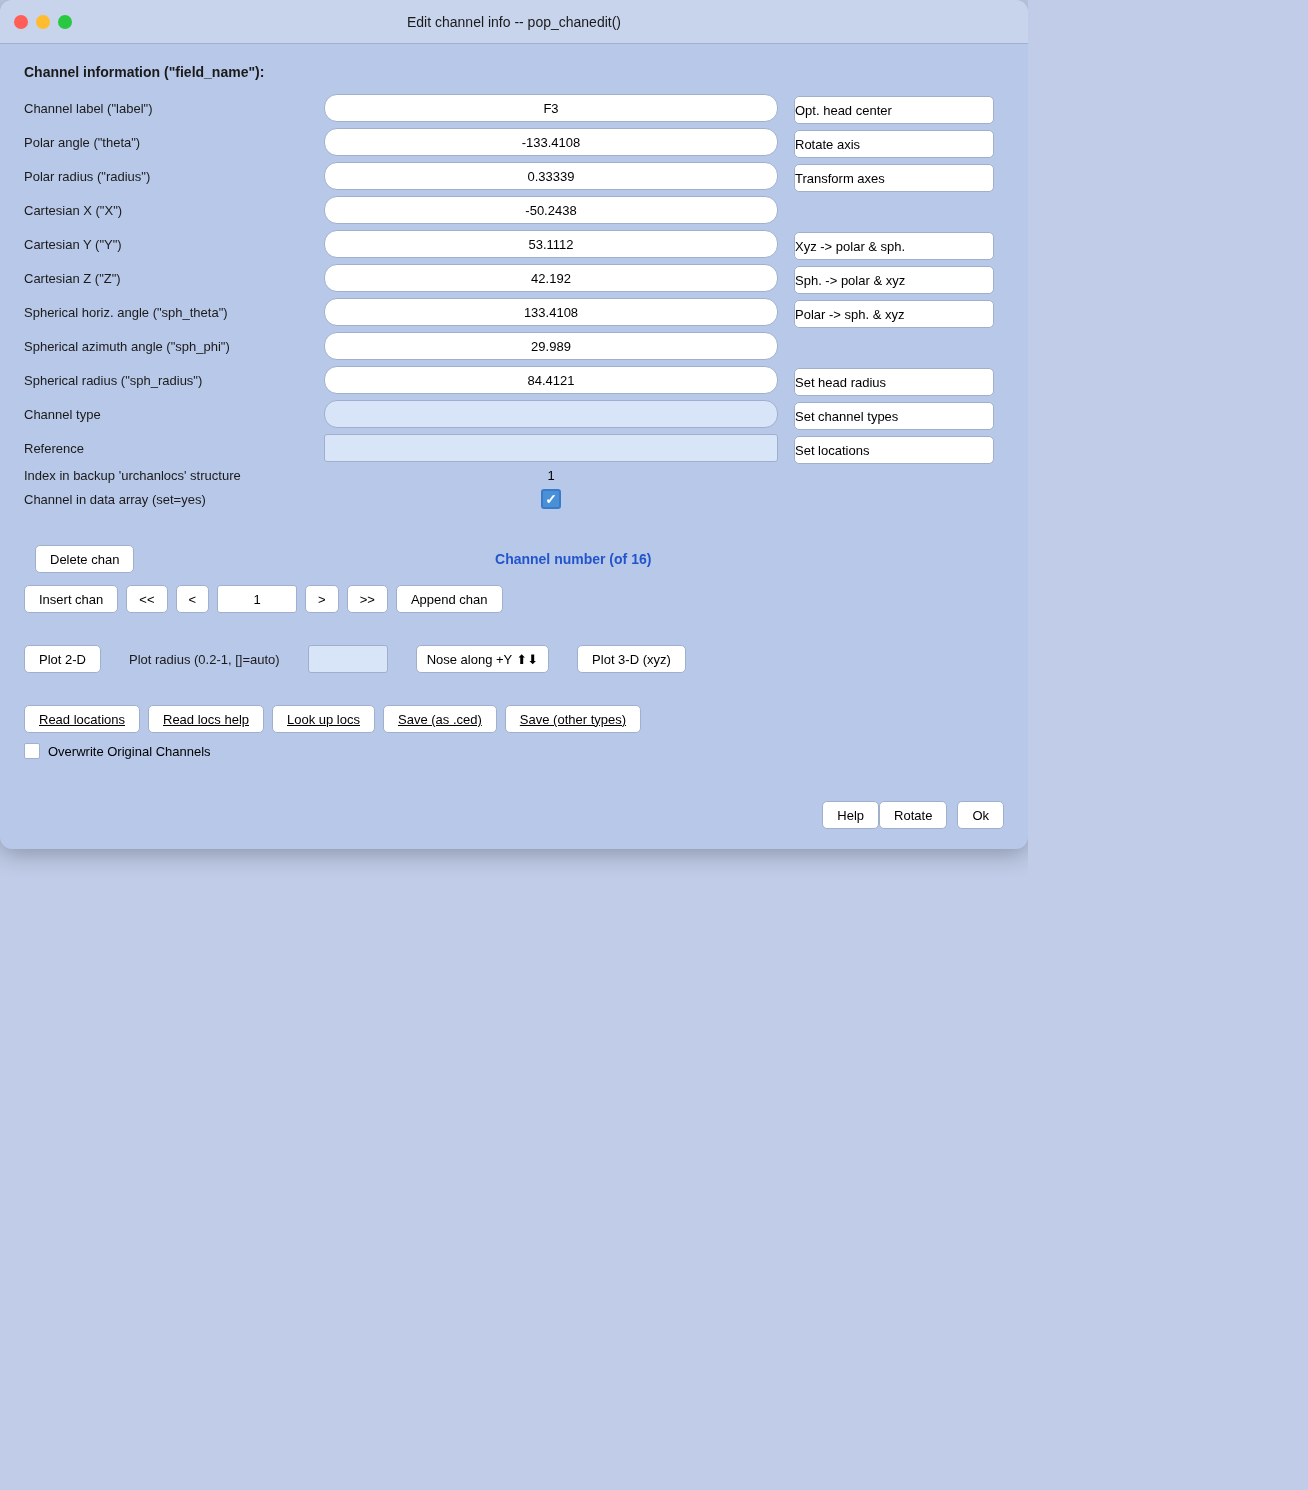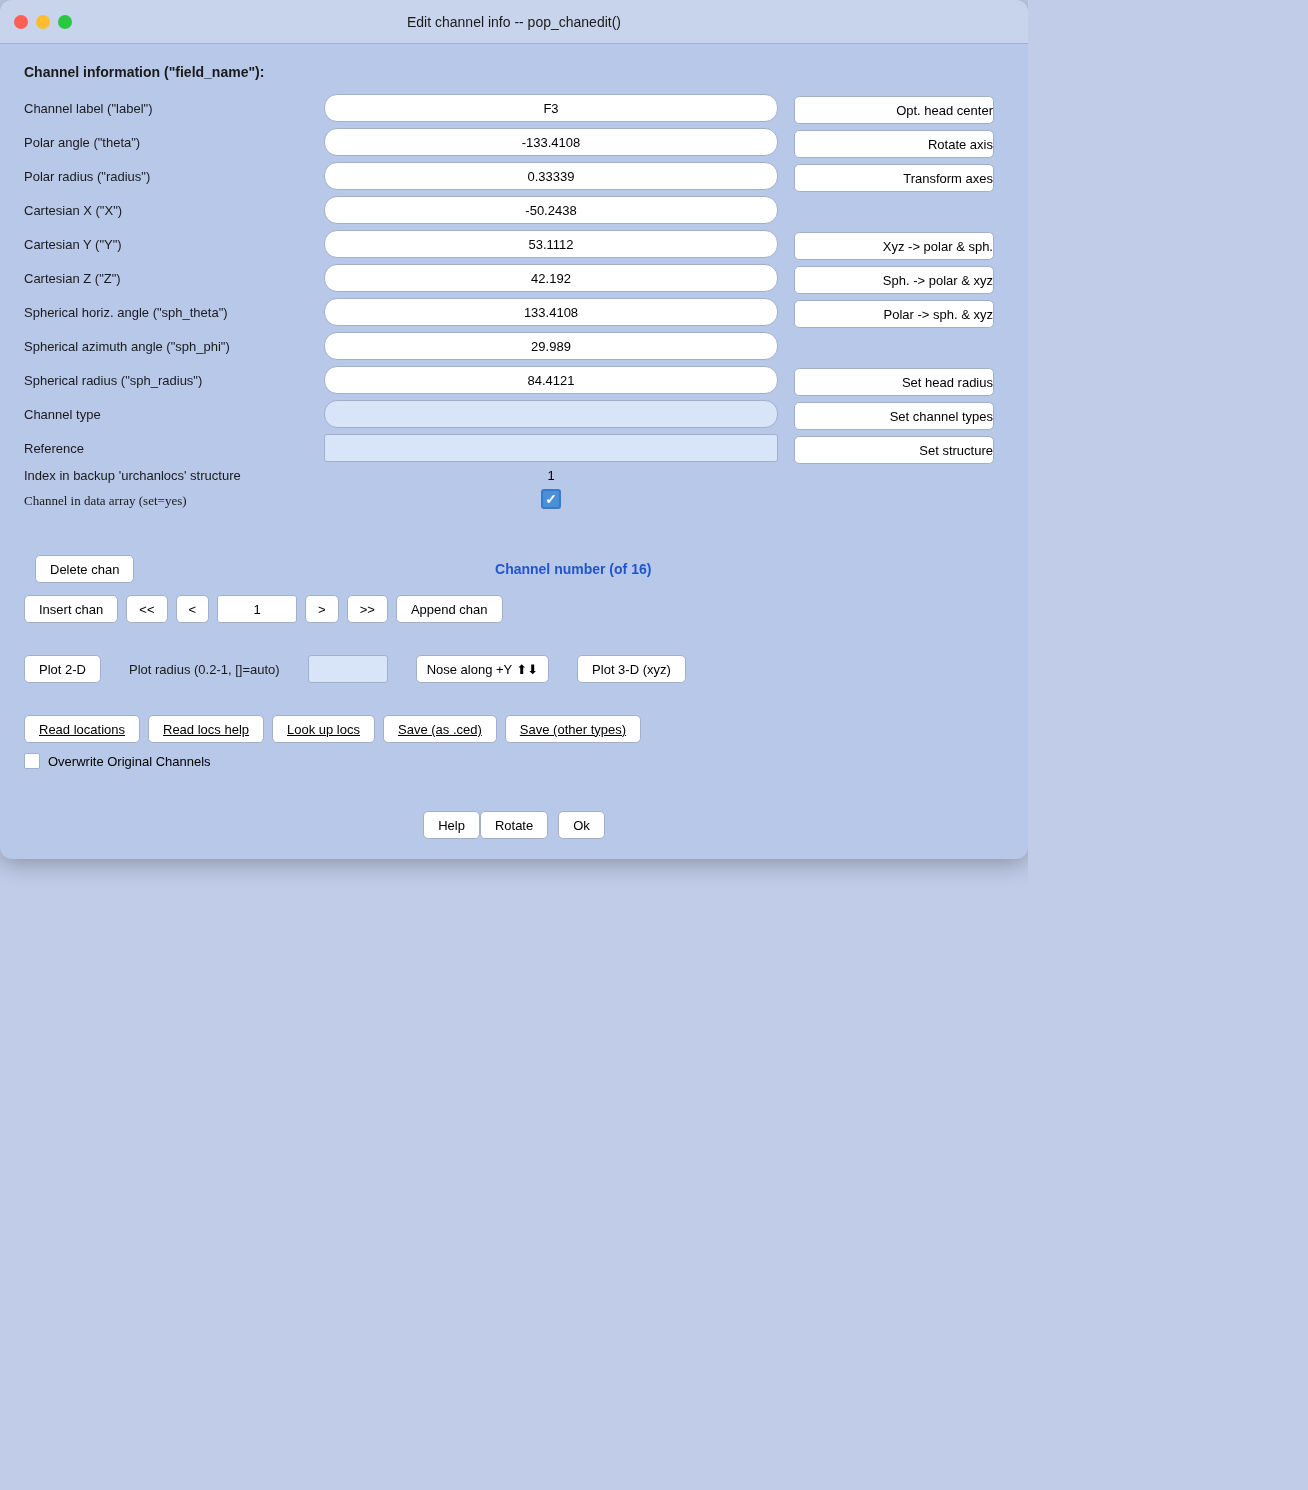--- a/index.html
+++ b/index.html
@@ -93,21 +93,21 @@
       background: #d8e4f8;
     }
     .right-btn {
       width: 200px;
       height: 28px;
       background: white;
       border: 1px solid #a0b0cc;
       border-radius: 5px;
       font-size: 13px;
       cursor: pointer;
-      text-align: right;
+      text-align: left;
     }
     .spacer-btn {
       height: 28px;
     }
     .index-row {
       display: flex;
       align-items: center;
       margin-bottom: 6px;
     }
     .index-label {
@@ -115,23 +115,22 @@
       color: #1a1a1a;
       font-size: 13px;
     }
     .index-value {
       flex: 1;
       text-align: center;
       font-size: 13px;
     }
     .checkbox-row {
       display: flex;
-      align-items: flex-end;
-      margin-bottom: 20px;
-      font-family: Liberation Serif, serif;
+      align-items: center;
+      margin-bottom: 10px;
     }
     .checkbox-label {
       width: 300px;
       color: #1a1a1a;
       font-size: 13px;
     }
     .checkbox-area {
       flex: 1;
       display: flex;
       align-items: center;
@@ -253,21 +252,21 @@
       width: 16px;
       height: 16px;
       background: white;
       border: 1px solid #a0b0cc;
       border-radius: 2px;
       cursor: pointer;
     }
     .footer-row {
       display: flex;
       align-items: center;
-      justify-content: center;
+      justify-content: flex-end;
       margin-top: 10px;
     }
     .footer-right {
       display: flex;
       gap: 10px;
     }
     .ref-row {
       display: flex;
       align-items: center;
       margin-bottom: 6px;
@@ -380,21 +379,21 @@
         <button class="right-btn">Opt. head center</button>
         <button class="right-btn">Rotate axis</button>
         <button class="right-btn">Transform axes</button>
         <div class="spacer-btn"></div>
         <button class="right-btn">Xyz -&gt; polar &amp; sph.</button>
         <button class="right-btn">Sph. -&gt; polar &amp; xyz</button>
         <button class="right-btn">Polar -&gt; sph. &amp; xyz</button>
         <div class="spacer-btn"></div>
         <button class="right-btn">Set head radius</button>
         <button class="right-btn">Set channel types</button>
-        <button class="right-btn">Set structure</button>
+        <button class="right-btn">Set locations</button>
       </div>
     </div>
 
     <div class="divider"></div>
 
     <div class="bottom-controls">
 
       <div class="row-btns">
         <button class="btn">Delete chan</button>
         <span class="channel-number-label">Channel number (of 16)</span>

